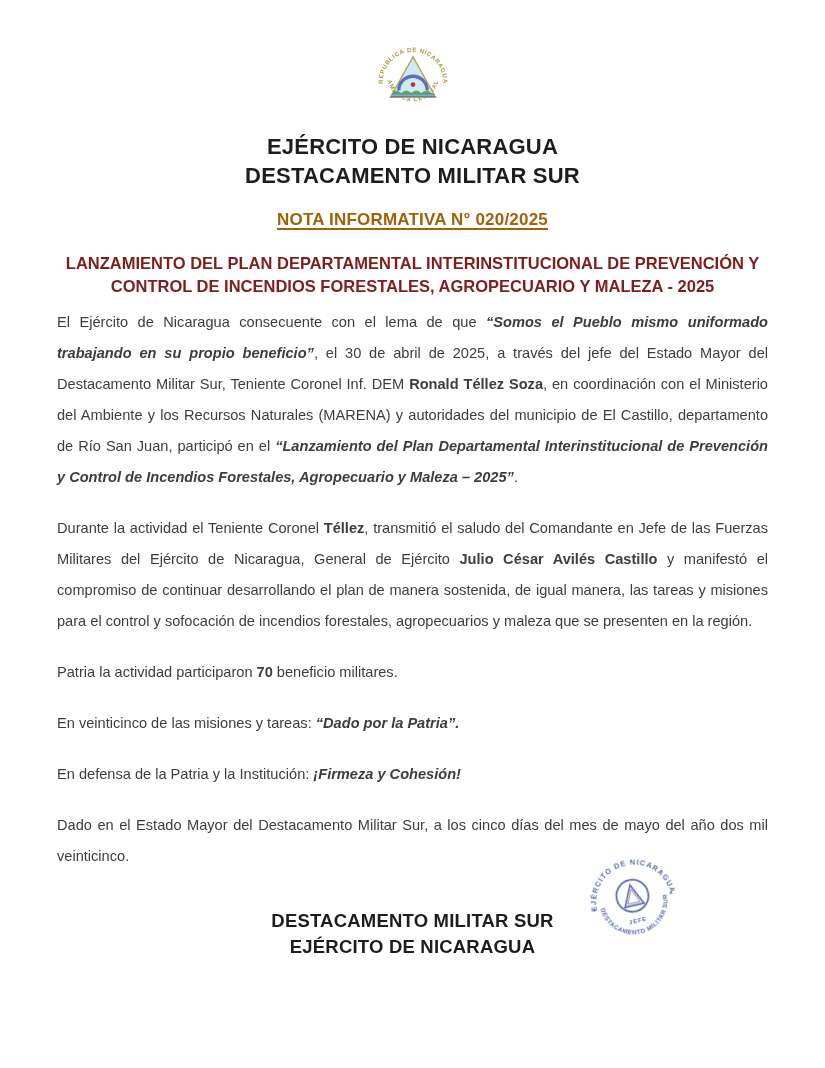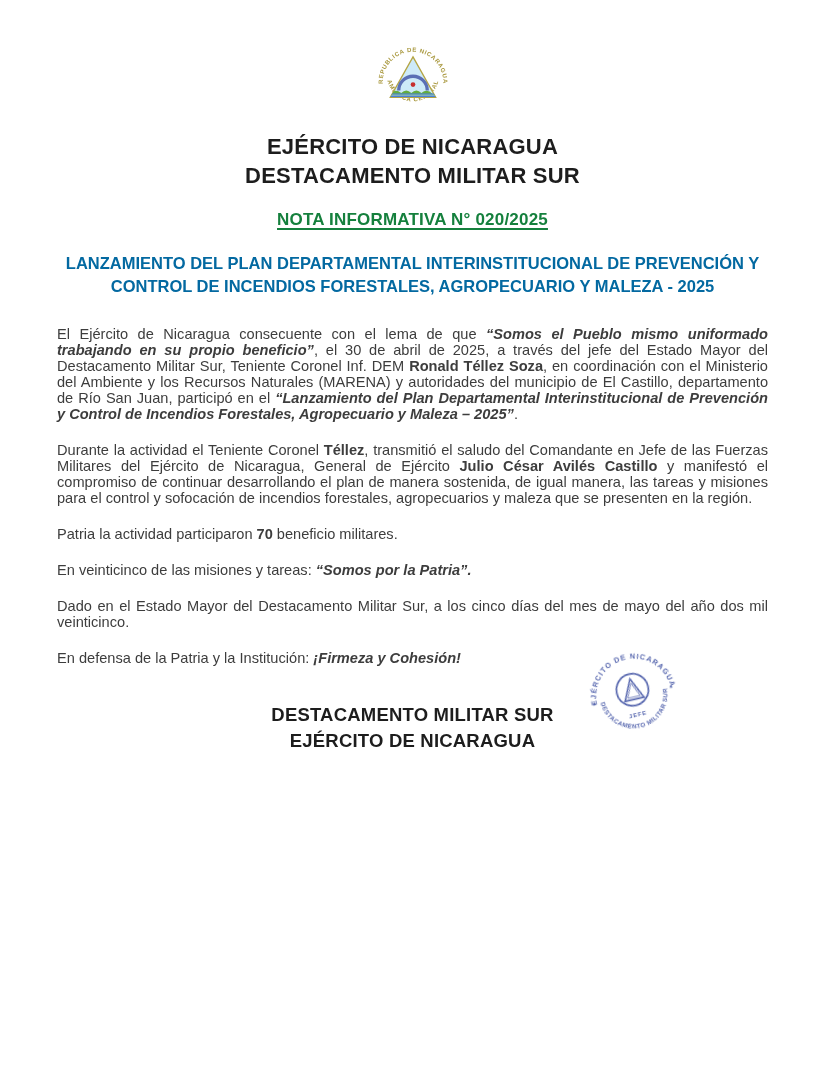--- a/index.html
+++ b/index.html
@@ -15,30 +15,30 @@
   .content { padding: 0 57px; }
   .emblem-wrap { display: flex; justify-content: center; padding-top: 40px; }
   .emblem-wrap svg { display: block; }
   .org-header {
     text-align: center; margin-top: 12px;
     font-weight: bold; font-size: 22px; line-height: 29px;
     color: #1d1d1d; letter-spacing: 0.2px;
   }
   .nota {
     text-align: center; margin-top: 20px;
-    font-weight: bold; font-size: 17px; color: #15803d;
+    font-weight: bold; font-size: 17px; color: #a16207;
     text-decoration: underline; text-decoration-thickness: 2px; text-underline-offset: 3px;
     letter-spacing: 0.2px;
   }
   .doc-title {
     text-align: center; margin: 22px auto 0 auto;
     max-width: 700px;
-    font-weight: bold; font-size: 16.5px; line-height: 23px; color: #0369a1;
+    font-weight: bold; font-size: 16.5px; line-height: 23px; color: #7f1d1d;
   }
-  .body-text { margin-top: 28px; font-size: 14.6px; line-height: 16px; text-align: justify; }
+  .body-text { margin-top: 9px; font-size: 14.6px; line-height: 31px; text-align: justify; }
   .body-para { margin: 0 0 20px 0; }
   .signature-row { position: relative; margin-top: 24px; height: 160px; }
   .signature {
     text-align: center; font-weight: bold;
     font-size: 18.5px; line-height: 26px; color: #1d1d1d;
     padding-top: 12px; letter-spacing: 0.2px;
   }
   .stamp {
     position: absolute; left: 528px; top: -44px;
     width: 97px; height: 97px;
@@ -90,23 +90,23 @@
     </div>
 
     <div class="nota">NOTA INFORMATIVA N° 020/2025</div>
 
     <div class="doc-title">LANZAMIENTO DEL PLAN DEPARTAMENTAL INTERINSTITUCIONAL DE PREVENCIÓN Y CONTROL DE INCENDIOS FORESTALES, AGROPECUARIO Y MALEZA - 2025</div>
 
     <div class="body-text" id="body-paragraphs">
         <p class="body-para"><span>El Ejército de Nicaragua consecuente con el lema de que </span><span class="b i">“Somos el Pueblo mismo uniformado trabajando en su propio beneficio”</span><span>, el 30 de abril de 2025, a través del jefe del Estado Mayor del Destacamento Militar Sur, Teniente Coronel Inf. DEM </span><span class="b">Ronald Téllez Soza</span><span>, en coordinación con el Ministerio del Ambiente y los Recursos Naturales (MARENA) y autoridades del municipio de El Castillo, departamento de Río San Juan, participó en el </span><span class="b i">“Lanzamiento del Plan Departamental Interinstitucional de Prevención y Control de Incendios Forestales, Agropecuario y Maleza – 2025”</span><span>.</span></p>
         <p class="body-para"><span>Durante la actividad el Teniente Coronel </span><span class="b">Téllez</span><span>, transmitió el saludo del Comandante en Jefe de las Fuerzas Militares del Ejército de Nicaragua, General de Ejército </span><span class="b">Julio César Avilés Castillo</span><span> y manifestó el compromiso de continuar desarrollando el plan de manera sostenida, de igual manera, las tareas y misiones para el control y sofocación de incendios forestales, agropecuarios y maleza que se presenten en la región.</span></p>
         <p class="body-para"><span>Patria la actividad participaron </span><span class="b">70</span><span> beneficio militares.</span></p>
-        <p class="body-para"><span>En veinticinco de las misiones y tareas: </span><span class="b i">“Somos por la Patria”.</span></p>
+        <p class="body-para"><span>En veinticinco de las misiones y tareas: </span><span class="b i">“Dado por la Patria”.</span></p>
+        <p class="body-para"><span>En defensa de la Patria y la Institución: </span><span class="b i">¡Firmeza y Cohesión!</span></p>
         <p class="body-para"><span>Dado en el Estado Mayor del Destacamento Militar Sur, a los cinco días del mes de mayo del año dos mil veinticinco.</span></p>
-        <p class="body-para"><span>En defensa de la Patria y la Institución: </span><span class="b i">¡Firmeza y Cohesión!</span></p>
       </div>
 
     <div class="signature-row">
       <div class="signature">
         <div>DESTACAMENTO MILITAR SUR</div>
         <div>EJÉRCITO DE NICARAGUA</div>
       </div>
 
       <div class="stamp">
         <svg width="97" height="97" viewBox="0 0 100 100">

